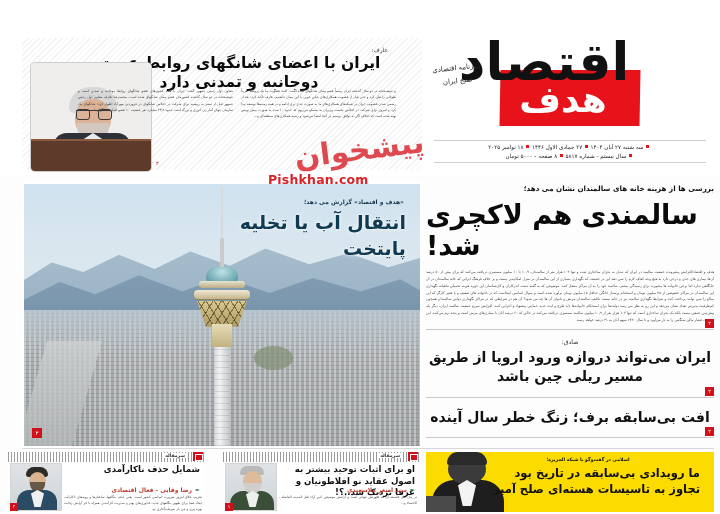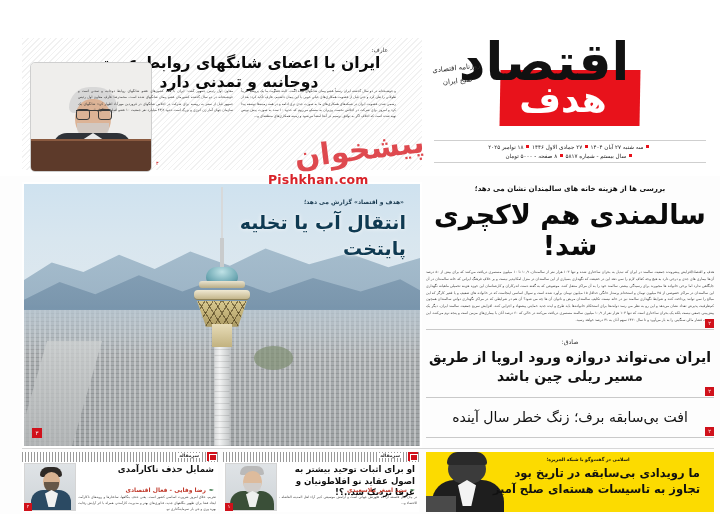--- a/index.html
+++ b/index.html
@@ -235,24 +235,24 @@
   }
   .wm-en{
     position:absolute;left:4px;top:40px;font-size:12.5px;font-weight:bold;color:#d8232a;
     letter-spacing:.2px;direction:ltr;
   }
   
   .rightcol{
     position:absolute;left:426px;top:182px;width:288px;height:266px;
   }
   .r-kicker{
-    text-align:center;font-size:7.2px;font-weight:bold;color:#111;margin-top:2px;
+    text-align:right;font-size:7.2px;font-weight:bold;color:#111;margin-top:2px;
   }
   .r-headline{
-    text-align:center;font-size:27px;font-weight:bold;color:#0a0a0a;
+    text-align:left;font-size:27px;font-weight:bold;color:#0a0a0a;
     line-height:1.15;margin-top:6px;letter-spacing:-1px;
   }
   .r-body{
     margin-top:8px;font-size:3.5px;line-height:1.95;color:#3c3c3c;text-align:justify;
     direction:rtl;
   }
   .r-rule{
     position:relative;height:1px;background:#c9c9c9;margin:5px 0 0 0;
   }
   .r-badge{
@@ -260,21 +260,21 @@
     color:#fff;font-size:5px;line-height:9px;text-align:center;
   }
   .r-kicker2{
     text-align:center;font-size:6.2px;color:#333;margin-top:8px;
   }
   .r-head2{
     text-align:center;font-size:14px;font-weight:bold;color:#111;line-height:1.4;
     margin-top:3px;letter-spacing:-.3px;
   }
   .r-head3{
-    text-align:center;font-size:14px;font-weight:normal;color:#111;line-height:1.4;
+    text-align:center;font-size:14px;font-weight:bold;color:#111;line-height:1.4;
     margin-top:10px;letter-spacing:-.3px;
   }
   
   .yellowbox{
     position:absolute;left:426px;top:452px;width:288px;height:60px;
     background:#fcdb00;overflow:hidden;
   }
   .yb-kicker{
     position:absolute;right:26px;top:5px;width:200px;text-align:center;
     font-size:4.6px;font-weight:bold;color:#111;
@@ -303,21 +303,21 @@
     position:absolute;left:32px;top:28px;width:18px;height:26px;background:#f4f4f4;
     clip-path:polygon(50% 0,100% 20%,74% 100%,26% 100%,0 20%);
   }
   .yb-photo .p-podium{
     position:absolute;left:0;bottom:0;width:30px;height:16px;background:#4a4a4a;
   }
   
   .ed{
     position:absolute;top:452px;height:60px;overflow:hidden;background:#fff;
   }
-  .ed-left{left:22px;width:196px;}
+  .ed-left{left:8px;width:196px;}
   .ed-right{left:223px;width:196px;}
   .ed-bar{
     position:relative;height:10px;
     background-image:repeating-linear-gradient(90deg,#9a9a9a 0 1.2px,#ffffff 1.2px 3px);
     border-bottom:0;
   }
   .ed-tag{
     position:absolute;right:16px;top:0.5px;font-size:4.6px;color:#333;
     background:#fff;padding:0 3px;font-weight:bold;
   }

